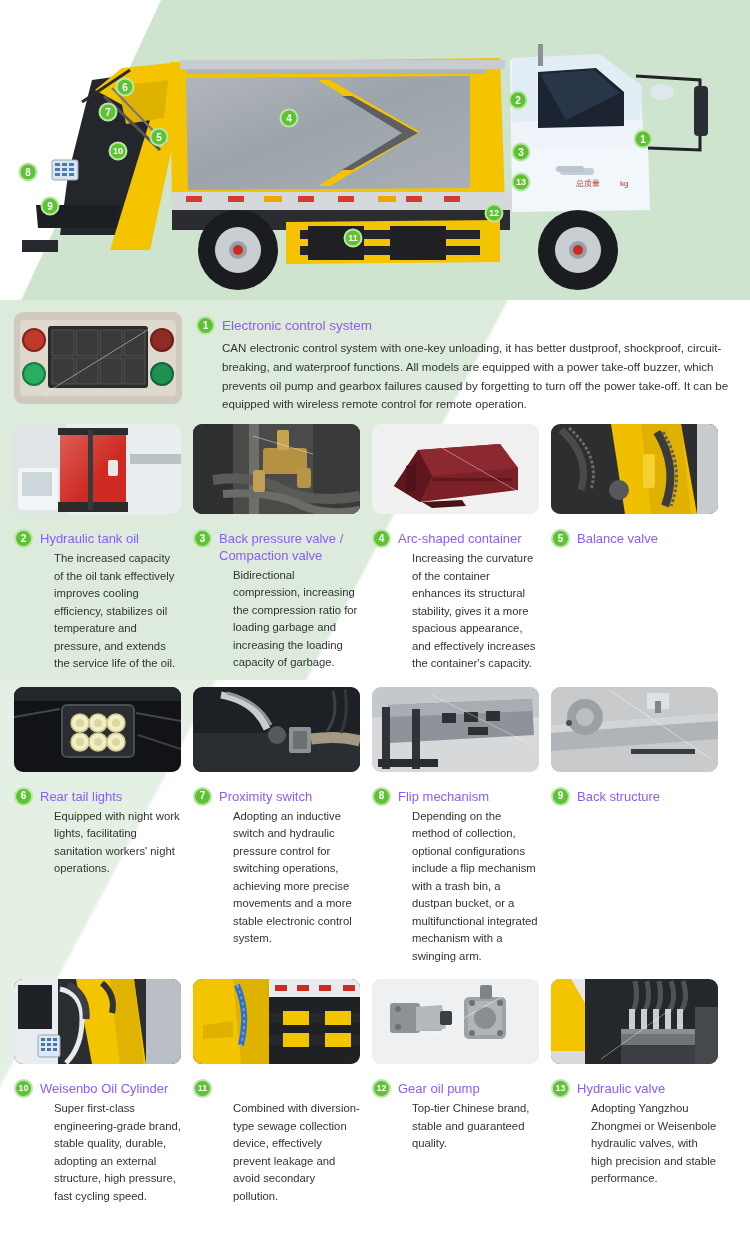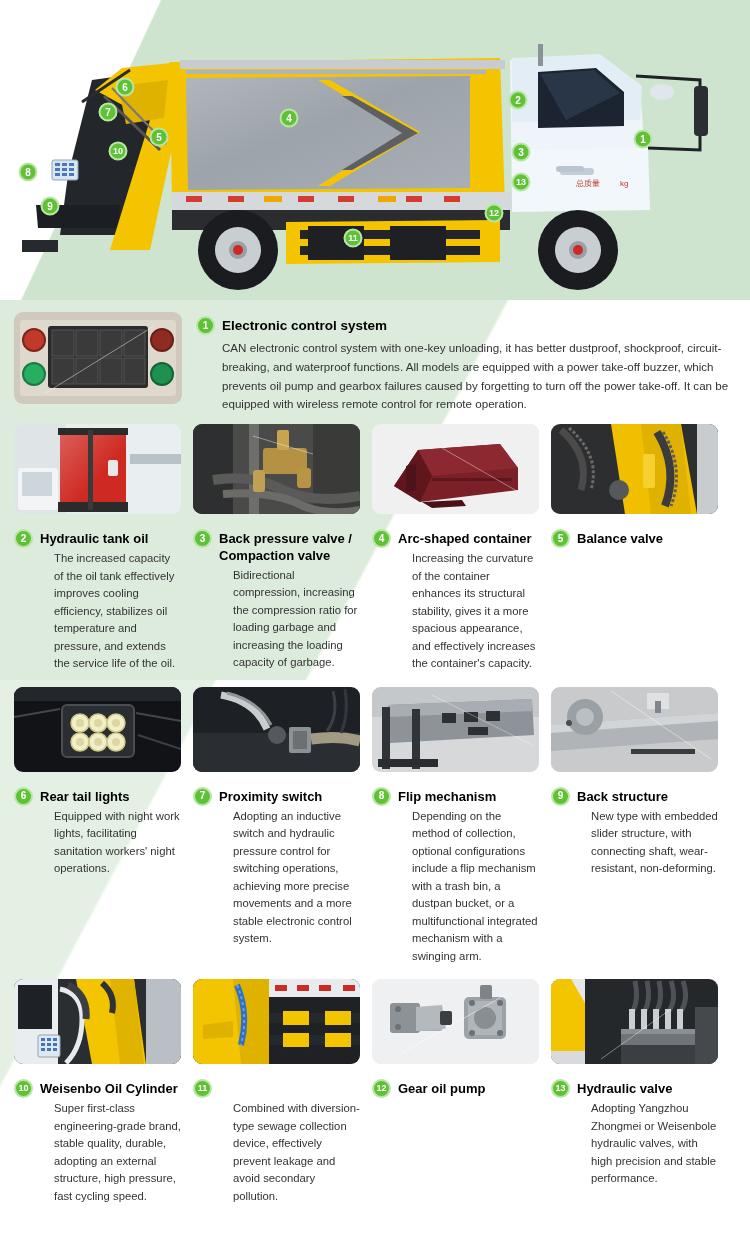--- a/index.html
+++ b/index.html
@@ -49,21 +49,21 @@
     display: flex; padding: 12px 14px 4px 14px; gap: 14px;
   }
   .thumb {
     border-radius: 9px; overflow: hidden; flex: none;
     position: relative; background: #e8e8e8;
   }
   .thumb svg { display: block; }
   .wide-text { flex: 1; padding-top: 4px; }
   .feat-head { display: flex; align-items: flex-start; gap: 7px; }
   .feat-title {
-    color: #000000; font-size: 13.5px; font-weight: bold;
+    color: #8b5cf6; font-size: 13.5px; font-weight: normal;
     line-height: 1.33; padding-top: 1px;
   }
   .feat-body {
     color: #333333; font-size: 11.6px; line-height: 1.62;
     margin-top: 3px;
   }
   .wide-text .feat-body { margin-left: 26px; margin-top: 4px; }
 
   
   .row4 { display: flex; padding: 6px 14px 0 14px; gap: 12px; }
@@ -435,21 +435,20 @@
         <span class="badge">8</span>
         <span class="feat-title">Flip mechanism</span>
       </div>
       <div class="feat-body">Depending on the method of collection, optional configurations include a flip mechanism with a trash bin, a dustpan bucket, or a multifunctional integrated mechanism with a swinging arm.</div>
     </div>
     <div class="cell">
       <div class="feat-head">
         <span class="badge">9</span>
         <span class="feat-title">Back structure</span>
       </div>
-      <div class="feat-body">New type with embedded slider structure, with connecting shaft, wear-resistant, non-deforming.</div>
     </div>
   </div>
 
   <div class="row4" style="padding-top:14px;">
     <div class="cell">
       <div class="thumb" style="height:85px;">
         <svg width="167" height="85" viewBox="0 0 167 85">
           <rect width="167" height="85" fill="#2b2e31"></rect>
           <rect x="0" y="0" width="44" height="85" fill="#e9edf0"></rect>
           <rect x="4" y="6" width="34" height="44" fill="#1e2125"></rect>
@@ -571,20 +570,21 @@
       <div class="feat-head">
         <span class="badge b2">11</span>
       </div>
       <div class="feat-body">Combined with diversion-type sewage collection device, effectively prevent leakage and avoid secondary pollution.</div>
     </div>
     <div class="cell">
       <div class="feat-head">
         <span class="badge b2">12</span>
         <span class="feat-title">Gear oil pump</span>
       </div>
+      <div class="feat-body">Top-tier Chinese brand, stable and guaranteed quality.</div>
     </div>
     <div class="cell">
       <div class="feat-head">
         <span class="badge b2">13</span>
         <span class="feat-title">Hydraulic valve</span>
       </div>
       <div class="feat-body">Adopting Yangzhou Zhongmei or Weisenbole hydraulic valves, with high precision and stable performance.</div>
     </div>
   </div>
 

